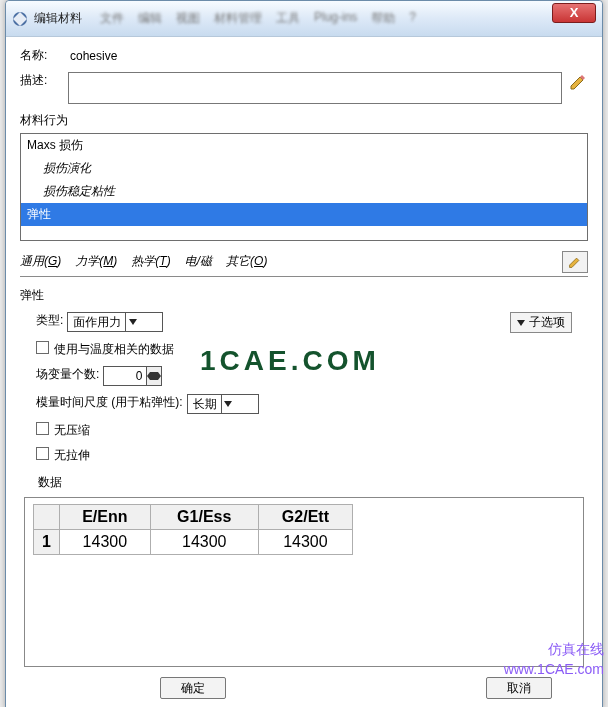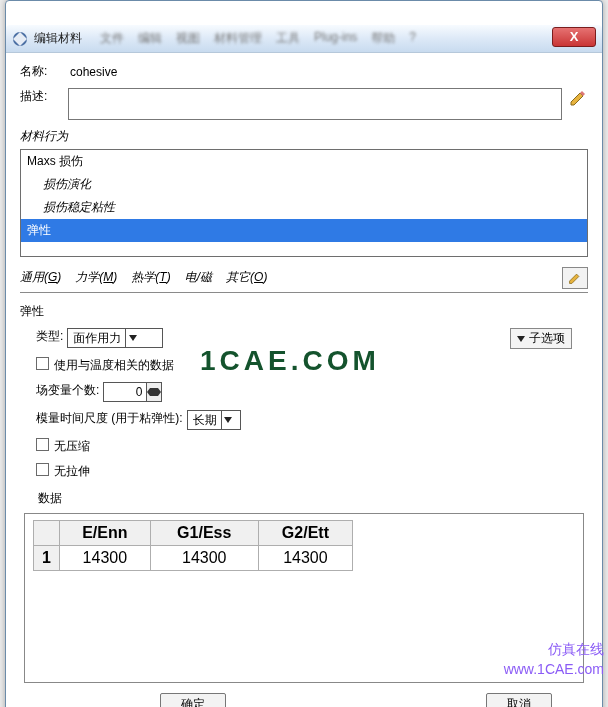--- a/index.html
+++ b/index.html
@@ -16,29 +16,28 @@
   .window {
     position: absolute;
     left: 5px; top: 0;
     width: 598px;
     background: #fff;
     border: 1px solid #6b8ba9;
     border-radius: 4px 4px 0 0;
     box-shadow: 0 0 6px rgba(0,0,0,.3);
   }
   .titlebar {
-    height: 28px;
+    height: 36px;
     background: linear-gradient(#f7fbff,#dde9f7 50%,#c8dbef);
     border-bottom: 1px solid #b6c8da;
     display: flex;
     align-items: center;
     padding-left: 6px;
     border-radius: 4px 4px 0 0;
     position: relative;
-    margin-top: 24px;
   }
   .app-icon {
     width: 16px; height: 16px; margin-right: 6px;
   }
   .app-icon svg { width:16px; height:16px; }
   .title { color:#1a1a1a; }
   .menus {
     margin-left: 18px;
     display: flex;
     gap: 14px;
@@ -72,21 +71,21 @@
     height:32px;
     border:1px solid #777;
     background:#fff;
     margin-left:2px;
   }
   .pencil-icon {
     width:20px; height:20px; margin-left:6px;
     display:flex; align-items:center; justify-content:center;
   }
   .pencil-icon svg { width:18px; height:18px; }
-  .section-label { margin:6px 0 4px 0;font-style:italic; }
+  .section-label { margin:6px 0 4px 0; }
   .behavior-box {
     width:100%;
     height:108px;
     border:1px solid #6e6e6e;
     background:#fff;
     overflow:hidden;
     font-size:12px;
   }
   .bitem { padding:3px 6px; cursor:default; }
   .bitem.child { padding-left:22px;font-style:italic; }
@@ -334,21 +333,21 @@
               </div>
             <div>
                 <div class="tri-dn-sm"></div>
               </div>
           </div>
         </div>
       </div>
 
       <div class="form-row">
         <span>模量时间尺度 (用于粘弹性):</span>
-        <div class="select-box" style="width:54px; margin-left:4px;">
+        <div class="select-box" style="width:72px; margin-left:4px;">
           <span>长期</span>
           <div class="select-arrow">
               <div class="tri-down"></div>
             </div>
         </div>
       </div>
 
       <div class="form-row">
         <span class="checkbox"></span>
         <span>无压缩</span>

